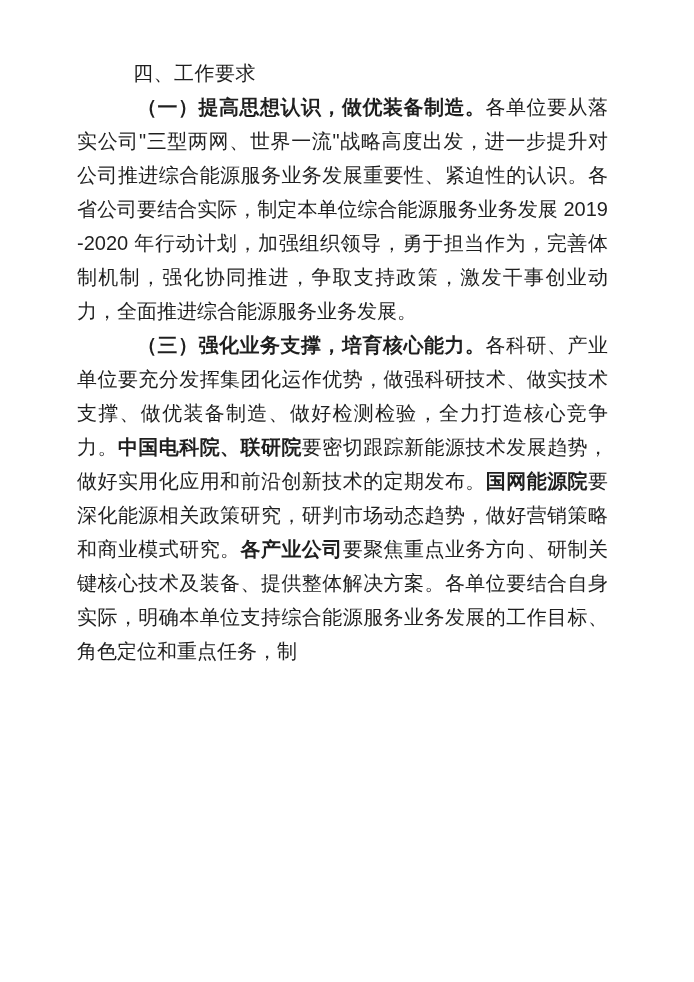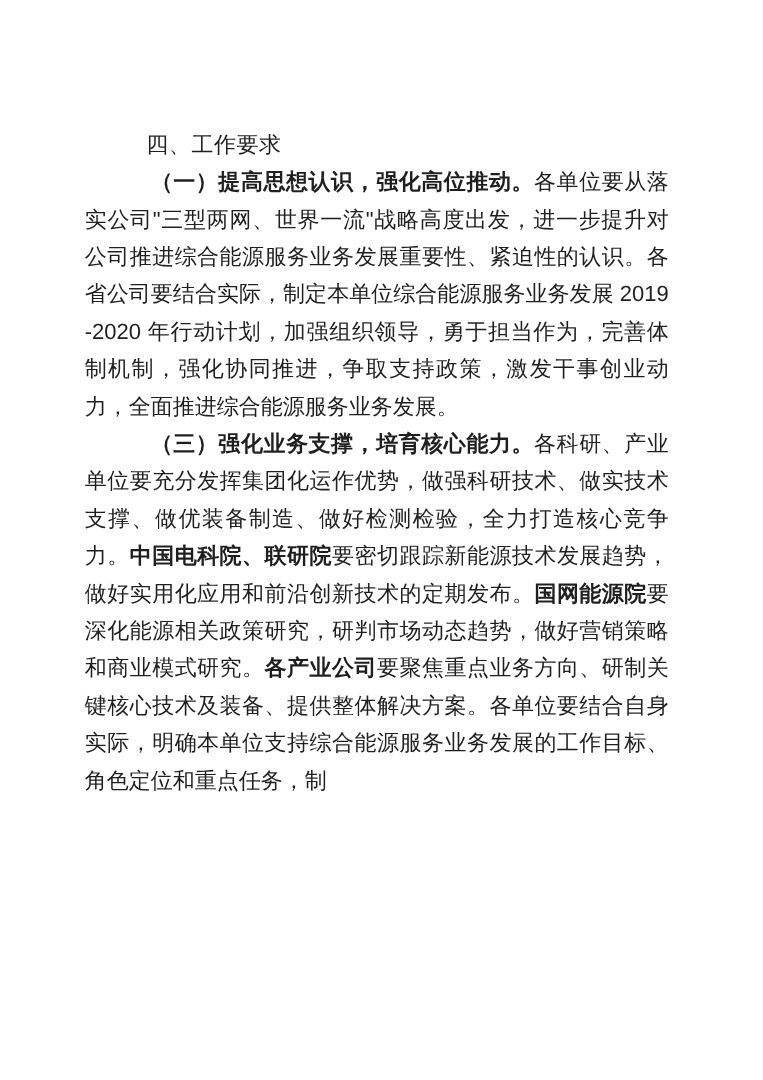--- a/index.html
+++ b/index.html
@@ -10,21 +10,21 @@
   body {
     width: 694px;
     height: 982px;
     overflow: hidden;
   }
   .page {
     box-sizing: border-box;
     width: 694px;
     height: 982px;
     background: #ffffff;
-    padding: 115px 86px 0 77px;
+    padding: 56px 86px 0 77px;
     font-family: "Liberation Sans", "DejaVu Sans", sans-serif;
     color: #1f1f1f;
   }
   .doc-heading {
     margin: 0;
     font-size: 20px;
     line-height: 34px;
     font-weight: normal;
     text-indent: 56px;
     letter-spacing: 0.5px;
@@ -44,16 +44,16 @@
   .doc-body p span.seg-regular {
     font-weight: 400;
   }
 </style>
 </head>
 <body>
 
 <div class="page">
   <h2 class="doc-heading">四、工作要求</h2>
   <div class="doc-body" id="doc-body">
-      <p><span class="seg-bold">（一）提高思想认识，强化高位推动。</span><span class="seg-regular">各单位要从落实公司"三型两网、世界一流"战略高度出发，进一步提升对公司推进综合能源服务业务发展重要性、紧迫性的认识。各省公司要结合实际，制定本单位综合能源服务业务发展 2019-2020 年行动计划，加强组织领导，勇于担当作为，完善体制机制，强化协同推进，争取支持政策，激发干事创业动力，全面推进综合能源服务业务发展。</span></p>
+      <p><span class="seg-bold">（一）提高思想认识，做优装备制造。</span><span class="seg-regular">各单位要从落实公司"三型两网、世界一流"战略高度出发，进一步提升对公司推进综合能源服务业务发展重要性、紧迫性的认识。各省公司要结合实际，制定本单位综合能源服务业务发展 2019-2020 年行动计划，加强组织领导，勇于担当作为，完善体制机制，强化协同推进，争取支持政策，激发干事创业动力，全面推进综合能源服务业务发展。</span></p>
       <p><span class="seg-bold">（三）强化业务支撑，培育核心能力。</span><span class="seg-regular">各科研、产业单位要充分发挥集团化运作优势，做强科研技术、做实技术支撑、做优装备制造、做好检测检验，全力打造核心竞争力。</span><span class="seg-bold">中国电科院、联研院</span><span class="seg-regular">要密切跟踪新能源技术发展趋势，做好实用化应用和前沿创新技术的定期发布。</span><span class="seg-bold">国网能源院</span><span class="seg-regular">要深化能源相关政策研究，研判市场动态趋势，做好营销策略和商业模式研究。</span><span class="seg-bold">各产业公司</span><span class="seg-regular">要聚焦重点业务方向、研制关键核心技术及装备、提供整体解决方案。各单位要结合自身实际，明确本单位支持综合能源服务业务发展的工作目标、角色定位和重点任务，制</span></p>
     </div>
 </div>
 
 </body></html>

